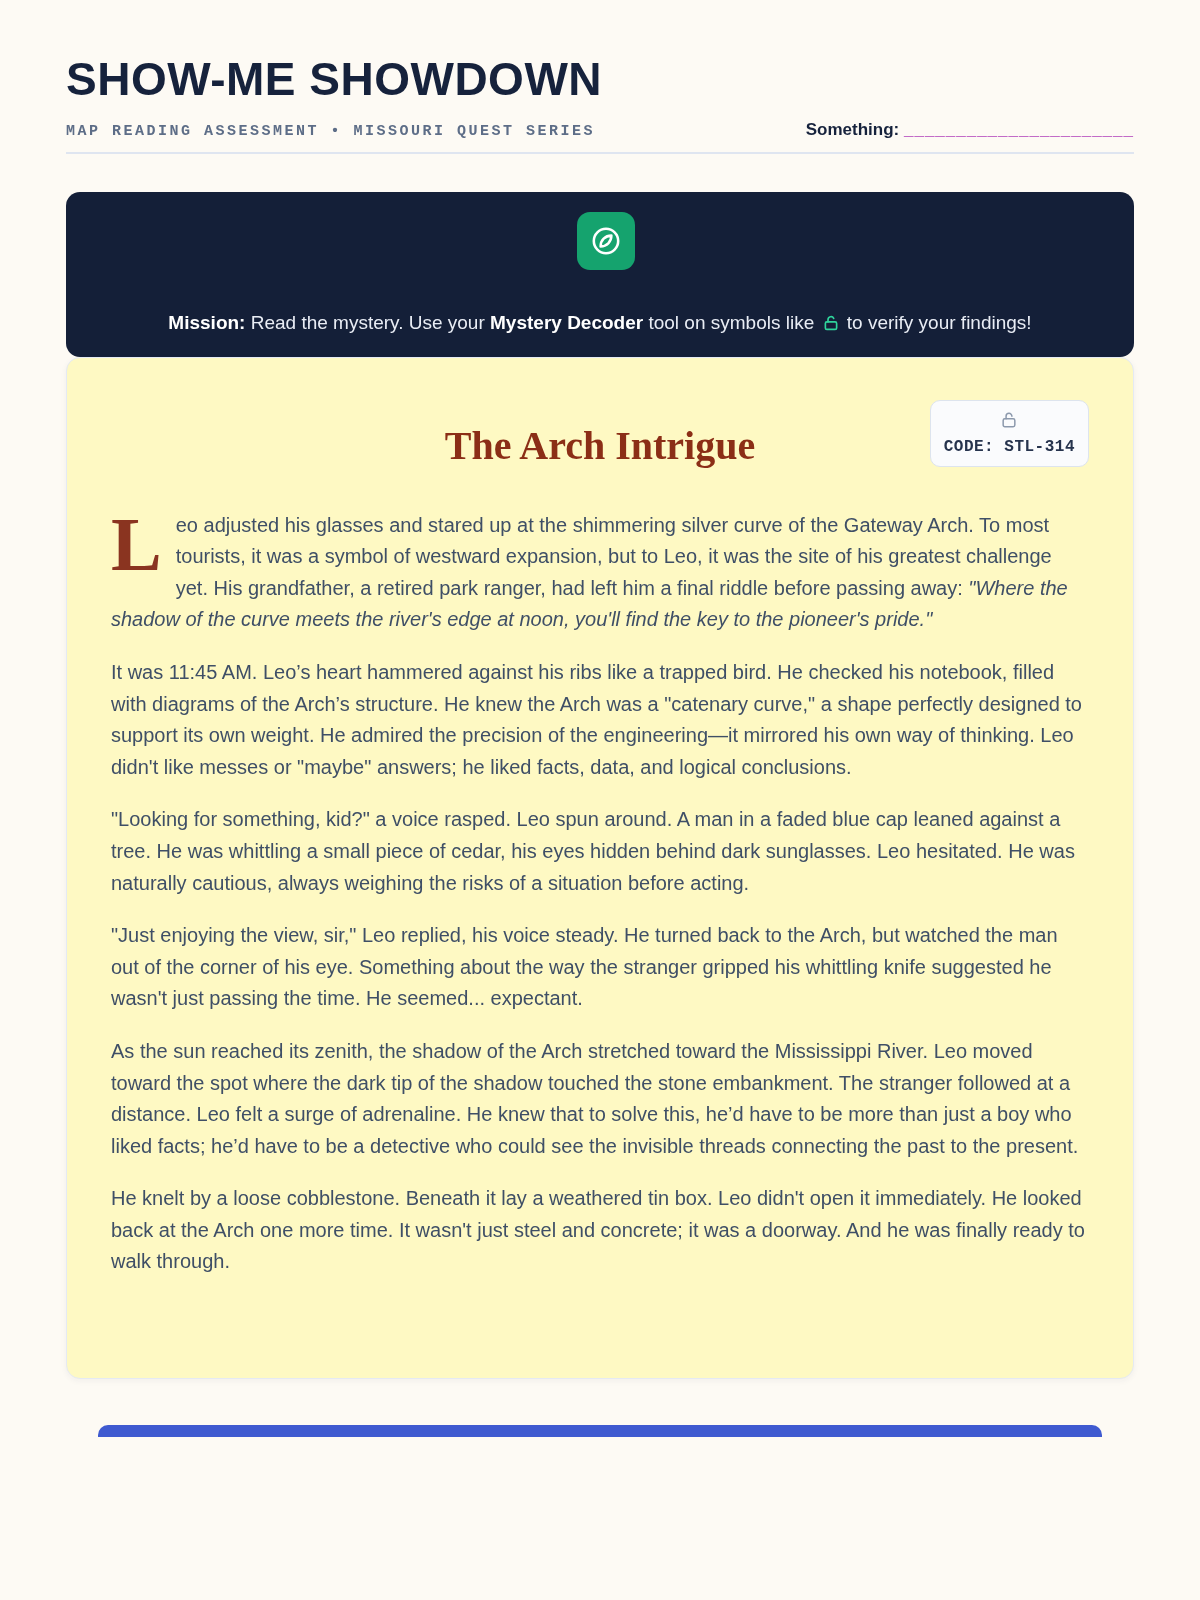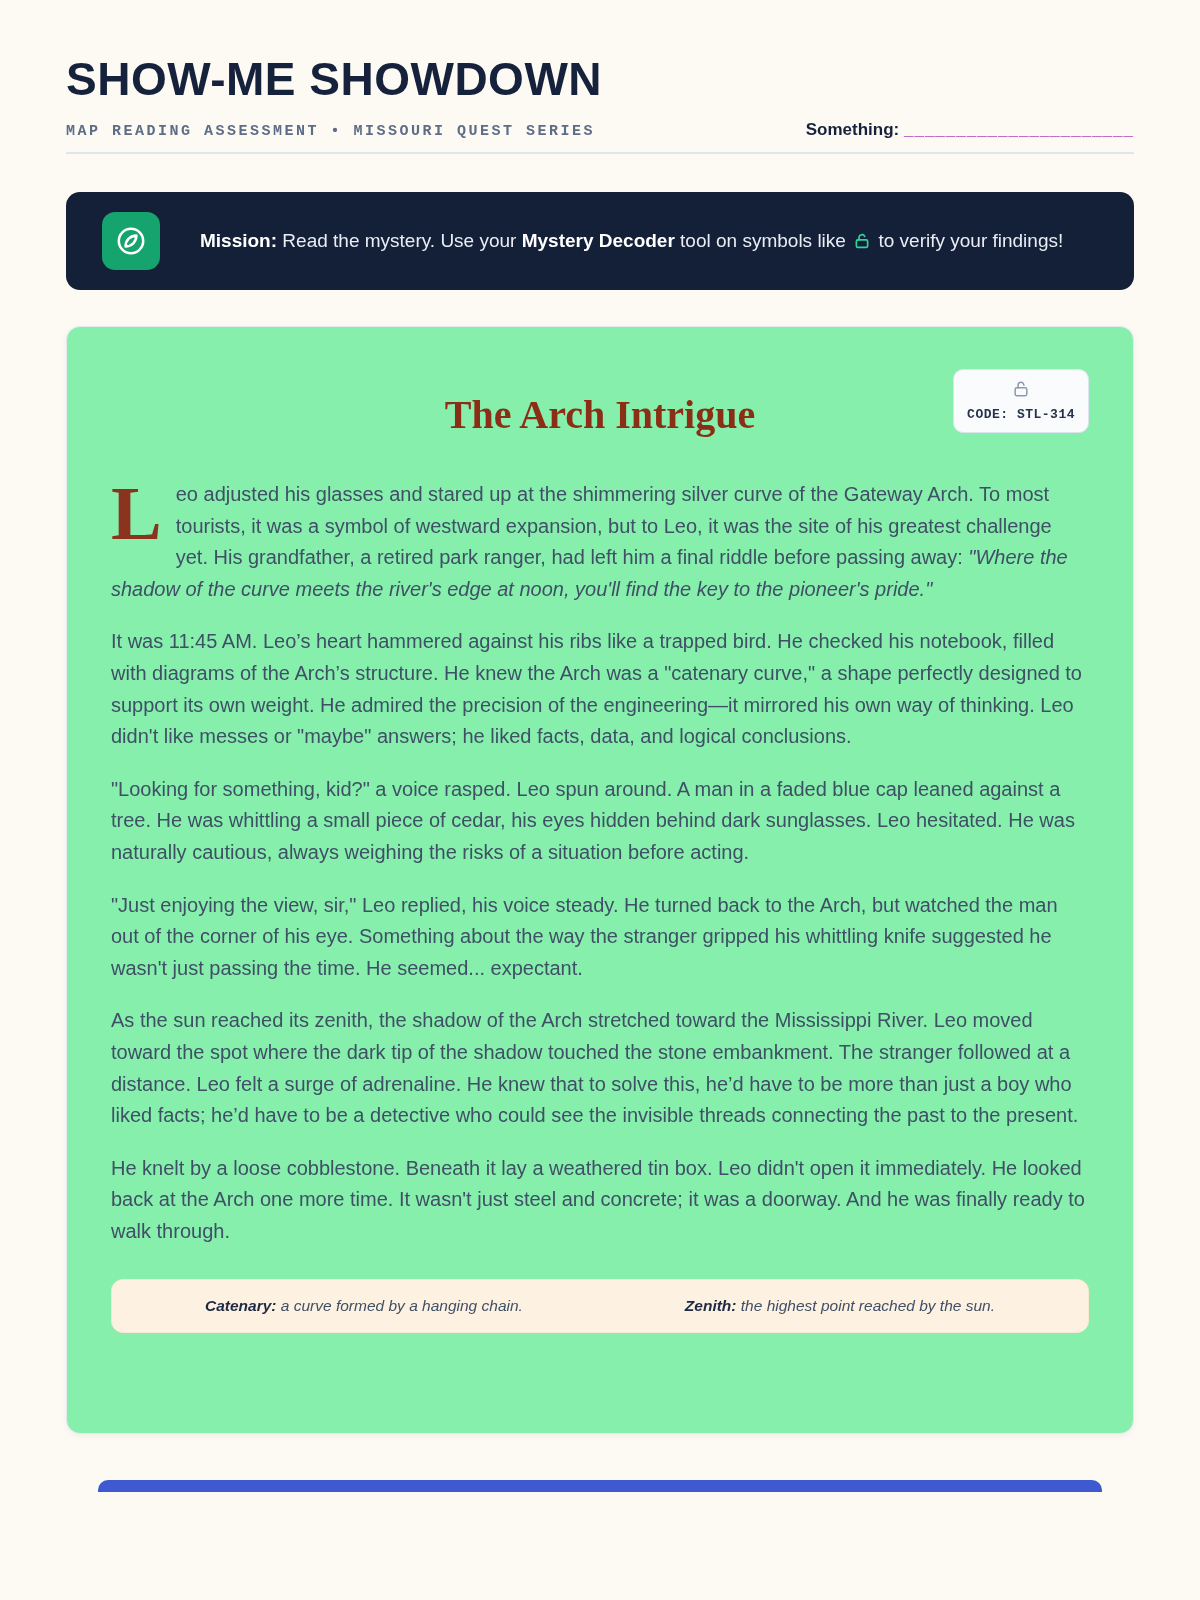--- a/index.html
+++ b/index.html
@@ -51,20 +51,21 @@
 
   
   .mission {
     margin-top: 38px;
     background: #141f38;
     border-radius: 14px;
     padding: 20px 24px;
     display: flex;
     align-items: center;
     gap: 40px;
+    flex-direction: column;
   }
   .mission-icon {
     width: 58px;
     height: 58px;
     min-width: 58px;
     border-radius: 13px;
     background: #15a36e;
     display: flex;
     align-items: center;
     justify-content: center;
@@ -73,22 +74,21 @@
   .mission-text {
     font-size: 19px;
     color: #e9edf5;
     line-height: 1.4;
   }
   .mission-text b { color: #ffffff; }
   .inline-lock { vertical-align: -3px; margin: 0 2px; }
 
   
   .card {
-    margin-top: 36px;
-    background: #86efac;
+    background: #fef9c3;
     border: 1px solid #e5eaf3;
     border-radius: 14px;
     box-shadow: 0 2px 6px rgba(30,45,80,0.05);
     padding: 42px 44px 100px 44px;
   }
   .card-head {
     position: relative;
     min-height: 92px;
     margin-bottom: 18px;
   }
@@ -106,21 +106,21 @@
     right: 0;
     background: #fafbfd;
     border: 1px solid #dde4ee;
     border-radius: 10px;
     padding: 9px 13px 10px 13px;
     text-align: center;
   }
   .code-box .code-label {
     margin-top: 4px;
     font-family: "Liberation Mono", "DejaVu Sans Mono", monospace;
-    font-size: 13px;
+    font-size: 16px;
     font-weight: 700;
     letter-spacing: 0.5px;
     color: #26334d;
     white-space: nowrap;
   }
 
   .story-body p {
     font-size: 20px;
     line-height: 1.58;
     color: #3f4f66;
@@ -212,22 +212,18 @@
       <p>
         <span class="dropcap">L</span><span>eo adjusted his glasses and stared up at the shimmering silver curve of the Gateway Arch. To most tourists, it was a symbol of westward expansion, but to Leo, it was the site of his greatest challenge yet. His grandfather, a retired park ranger, had left him a final riddle before passing away: </span><em class="riddle">"Where the shadow of the curve meets the river's edge at noon, you'll find the key to the pioneer's pride."</em>
       </p>
       <p>It was 11:45 AM. Leo’s heart hammered against his ribs like a trapped bird. He checked his notebook, filled with diagrams of the Arch’s structure. He knew the Arch was a "catenary curve," a shape perfectly designed to support its own weight. He admired the precision of the engineering—it mirrored his own way of thinking. Leo didn't like messes or "maybe" answers; he liked facts, data, and logical conclusions.</p>
       <p>"Looking for something, kid?" a voice rasped. Leo spun around. A man in a faded blue cap leaned against a tree. He was whittling a small piece of cedar, his eyes hidden behind dark sunglasses. Leo hesitated. He was naturally cautious, always weighing the risks of a situation before acting.</p>
       <p>"Just enjoying the view, sir," Leo replied, his voice steady. He turned back to the Arch, but watched the man out of the corner of his eye. Something about the way the stranger gripped his whittling knife suggested he wasn't just passing the time. He seemed... expectant.</p>
       <p>As the sun reached its zenith, the shadow of the Arch stretched toward the Mississippi River. Leo moved toward the spot where the dark tip of the shadow touched the stone embankment. The stranger followed at a distance. Leo felt a surge of adrenaline. He knew that to solve this, he’d have to be more than just a boy who liked facts; he’d have to be a detective who could see the invisible threads connecting the past to the present.</p>
       <p>He knelt by a loose cobblestone. Beneath it lay a weathered tin box. Leo didn't open it immediately. He looked back at the Arch one more time. It wasn't just steel and concrete; it was a doorway. And he was finally ready to walk through.</p>
     </div>
 
-    <div class="glossary">
-      <span><b class="term">Catenary:</b><span> a curve formed by a hanging chain.</span></span>
-      <span><b class="term">Zenith:</b><span> the highest point reached by the sun.</span></span>
-    </div>
 
   </section>
 
   <div class="bottom-strip"></div>
 
 </div>
 
 </body></html>

